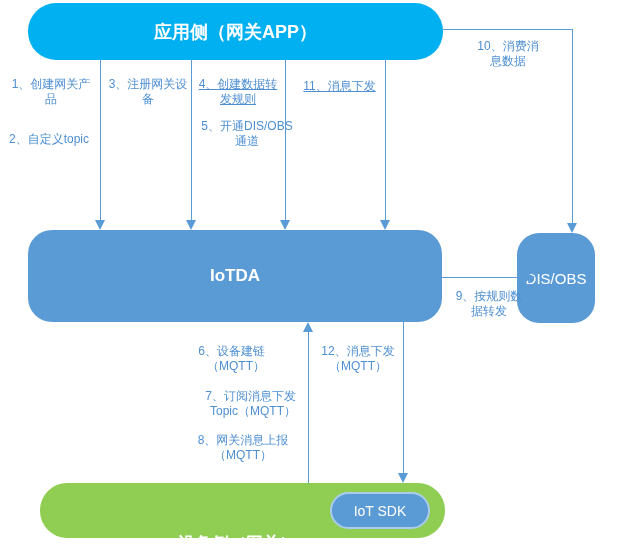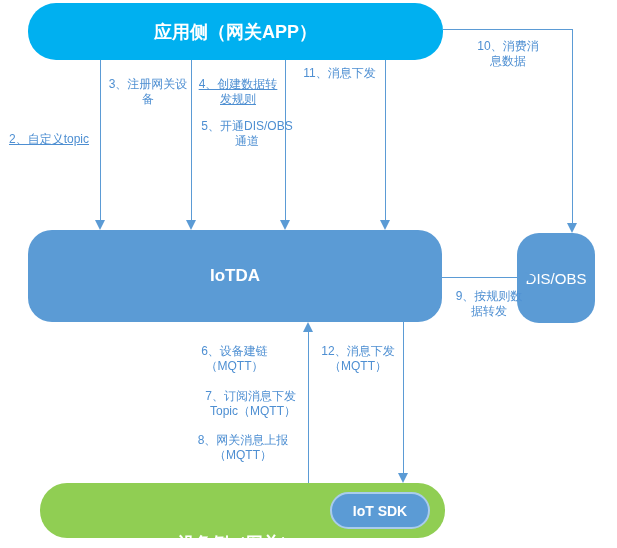--- a/index.html
+++ b/index.html
@@ -52,21 +52,21 @@
     margin-top: 32px;
   }
   .sdk-pill {
     position: absolute;
     left: 290px; top: 9px; width: 100px; height: 37px;
     background: var(--core_box, #5B9BD5);
     border: 2px solid var(--sdk_border, #A9CCEC);
     border-radius: 20px;
     box-sizing: border-box;
     display: flex; align-items: center; justify-content: center;
-    font-size: 14px; font-weight: 700;
+    font-size: 14px; font-weight: 400;
     color: var(--box_text, #ffffff);
   }
   .vline { position: absolute; width: 1px; background: var(--edge, #5B9BD5); }
   .hline { position: absolute; height: 1px; background: var(--edge, #5B9BD5); }
   .arrow-down {
     position: absolute; width: 0; height: 0;
     border-left: 5px solid transparent; border-right: 5px solid transparent;
     border-top: 10px solid var(--edge, #5B9BD5);
   }
   .arrow-up {
@@ -81,30 +81,30 @@
   }
   .edge-label {
     position: absolute;
     color: var(--label_text, #4E8FD2);
     font-size: 12px;
     line-height: 15px;
     text-align: center;
     white-space: pre-line;
   }
   .lbl-1  { left: 3px;   top: 77px;  width: 96px; }
-  .lbl-2  { left: 3px;   top: 132px; width: 92px; text-decoration: underline; }
+  .lbl-2  { left: 3px;   top: 132px; width: 92px; }
   .lbl-3  { left: 102px; top: 77px;  width: 92px; }
   .lbl-4  { left: 190px; top: 77px;  width: 96px; text-decoration: underline; }
   .lbl-5  { left: 197px; top: 119px; width: 100px; }
-  .lbl-6  { left: 187px; top: 344px; width: 95px; }
+  .lbl-6  { left: 170px; top: 344px; width: 95px; text-align: right; }
   .lbl-7  { left: 186px; top: 389px; width: 110px; text-align: right; }
   .lbl-8  { left: 188px; top: 433px; width: 110px; }
   .lbl-9  { left: 444px; top: 289px; width: 90px; }
   .lbl-10 { left: 462px; top: 39px;  width: 92px; }
-  .lbl-11 { left: 292px; top: 66px;  width: 95px; }
+  .lbl-11 { left: 292px; top: 79px;  width: 95px; text-decoration: underline; }
   .lbl-12 { left: 313px; top: 344px; width: 90px; }
   .watermark {
     position: absolute;
     left: 502px; top: 504px;
     color: var(--watermark_text, #9B9B9B);
     font-size: 15px;
     font-weight: 500;
     letter-spacing: 5px;
     white-space: nowrap;
     margin-top: 43px;
@@ -152,20 +152,22 @@
 
   <div class="hline" style="left:442px; top:277px; width:83px;"></div>
   <div class="arrow-right" style="left:525px; top:272px;"></div>
 
   <div class="vline" style="left:308px; top:332px; height:151px;"></div>
   <div class="arrow-up" style="left:303px; top:322px;"></div>
 
   <div class="vline" style="left:403px; top:322px; height:151px;"></div>
   <div class="arrow-down" style="left:398px; top:473px;"></div>
 
+  <div class="edge-label lbl-1">1、创建网关产
+品</div>
   <div class="edge-label lbl-2">2、自定义topic</div>
   <div class="edge-label lbl-3">3、注册网关设
 备</div>
   <div class="edge-label lbl-4">4、创建数据转
 发规则</div>
   <div class="edge-label lbl-5">5、开通DIS/OBS
 通道</div>
   <div class="edge-label lbl-6">6、设备建链
 （MQTT）</div>
   <div class="edge-label lbl-7">7、订阅消息下发

